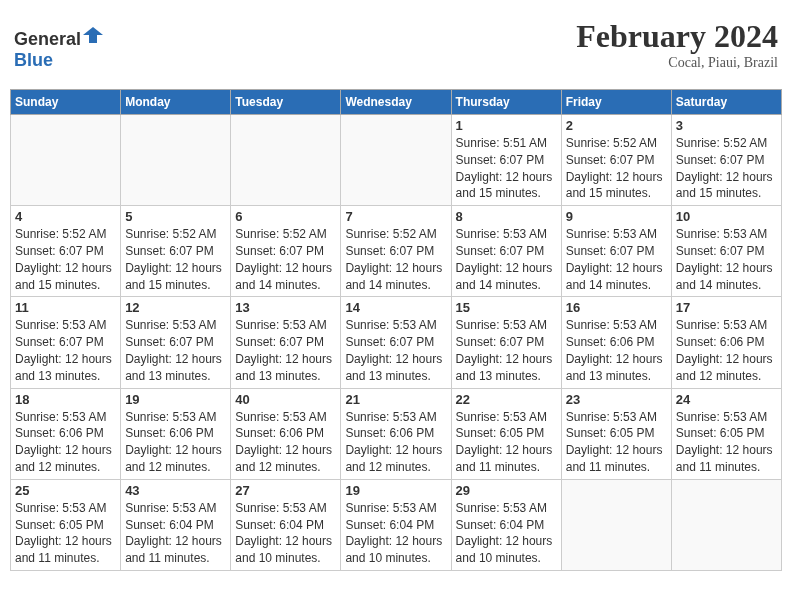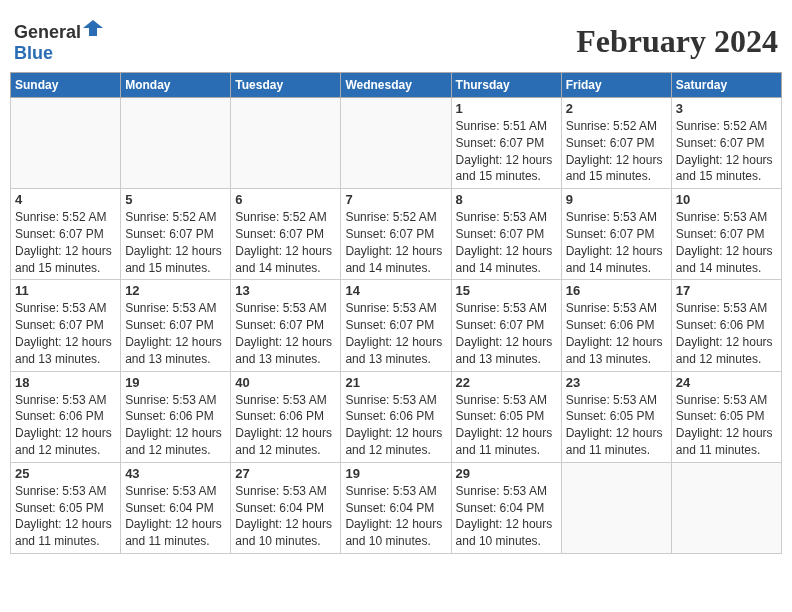--- a/index.html
+++ b/index.html
@@ -6,21 +6,21 @@
     body {
       font-family: Arial, sans-serif;
       background: #fff;
       width: 792px;
       min-height: 612px;
       padding: 10px;
     }
     .header {
       display: flex;
       justify-content: space-between;
-      align-items: center;
+      align-items: flex-end;
       padding: 8px 4px 4px 4px;
     }
     .logo {
       display: flex;
       align-items: center;
     }
     .logo-text-general {
       font-size: 18px;
       font-weight: bold;
       color: #333;
@@ -44,21 +44,21 @@
       font-weight: bold;
       color: #333;
     }
     .location {
       font-size: 14px;
       color: #555;
     }
     .calendar {
       width: 100%;
       border-collapse: collapse;
-      margin-top: 4px;
+      margin-top: 14px;
     }
     .calendar th {
       background-color: #2a6db5;
       color: #fff;
       font-size: 12px;
       font-weight: bold;
       padding: 5px 4px;
       text-align: left;
       border: 1px solid #aaa;
     }
@@ -94,20 +94,21 @@
   <div class="logo">
     <div>
       <span class="logo-text-general">General</span><svg class="logo-icon" viewBox="0 0 20 20">
           <polygon points="10,2 20,10 14,10 14,18 6,18 6,10 0,10" fill="#2a6db5"></polygon>
         </svg><br>
       <span class="logo-text-blue">Blue</span>
     </div>
   </div>
   <div class="title-block">
     <div class="month-year">February 2024</div>
+    <div class="location">Cocal, Piaui, Brazil</div>
   </div>
 </div>
 
 <table class="calendar">
   <thead>
     <tr>
     <th>Sunday</th>
         <th>Monday</th>
         <th>Tuesday</th>
         <th>Wednesday</th>

